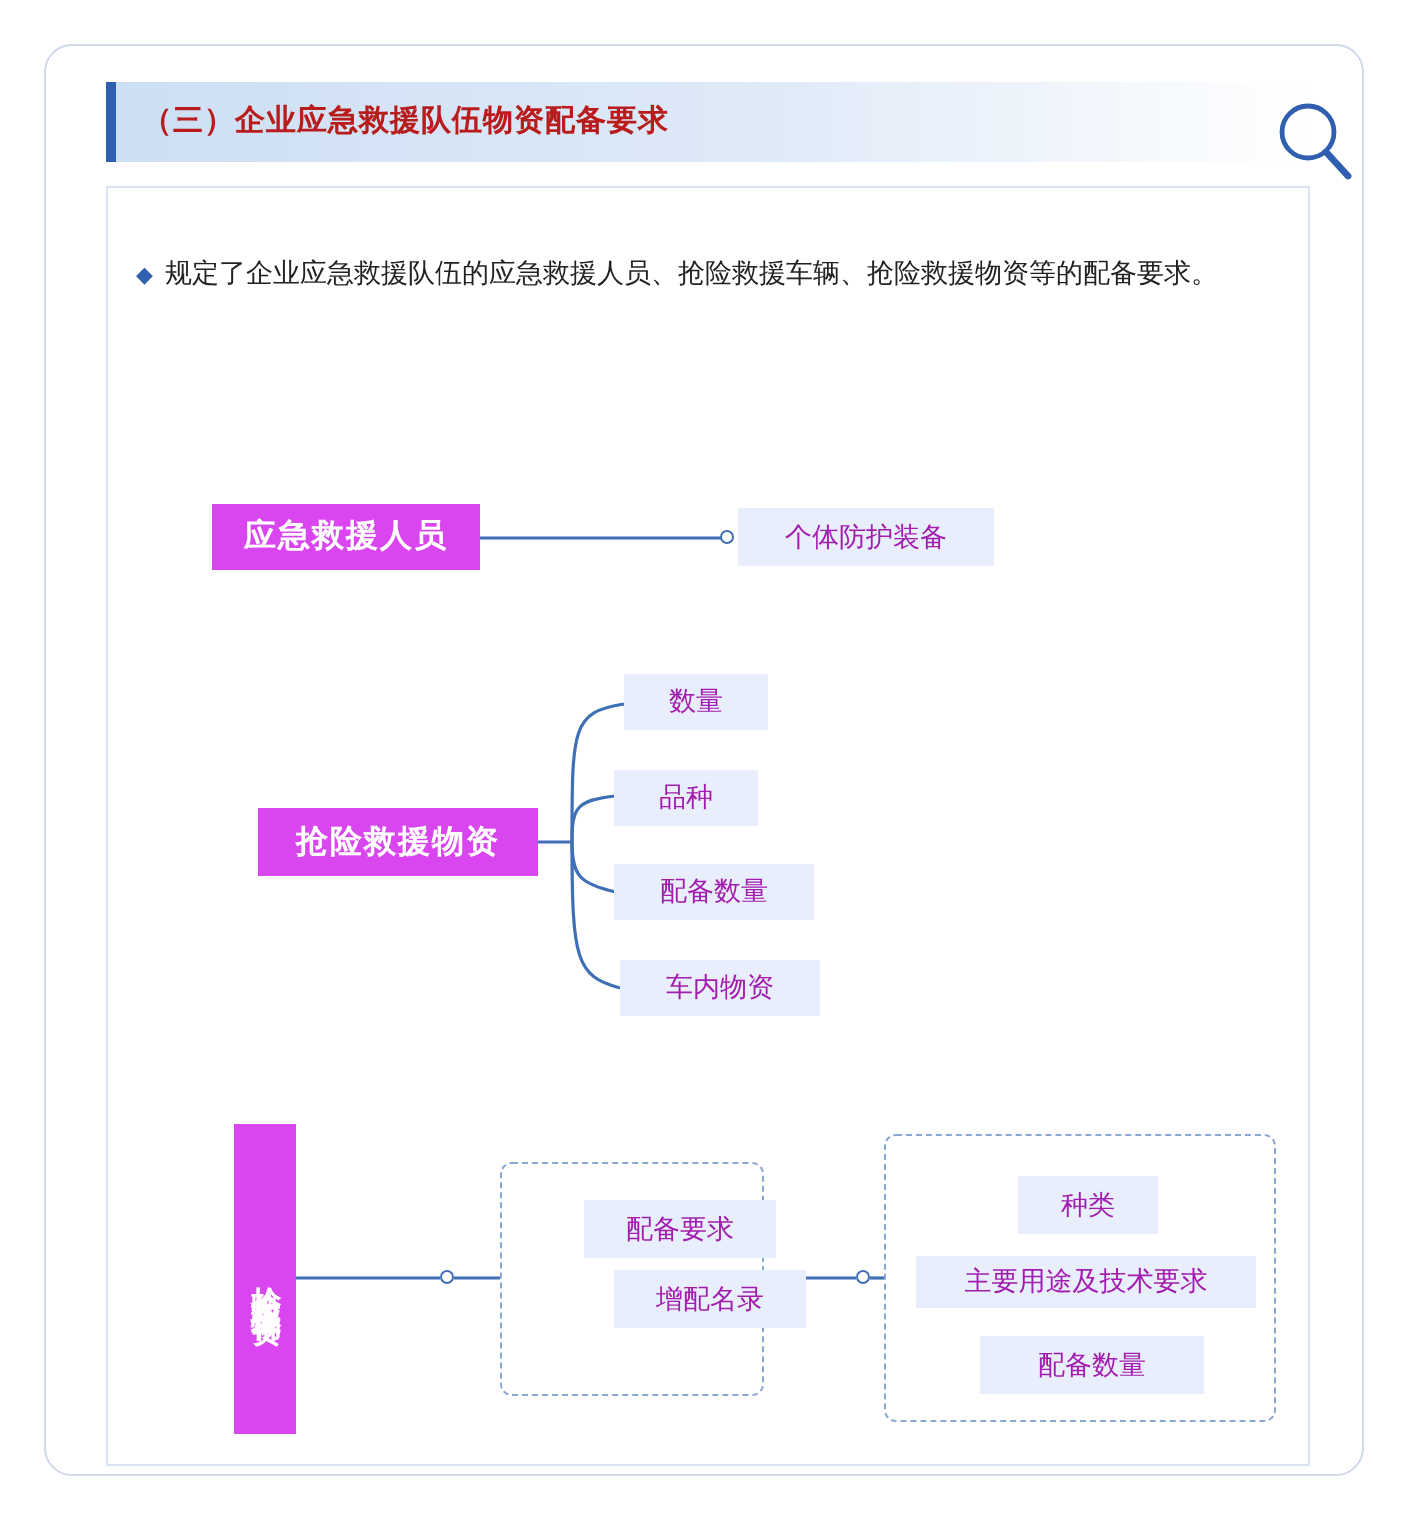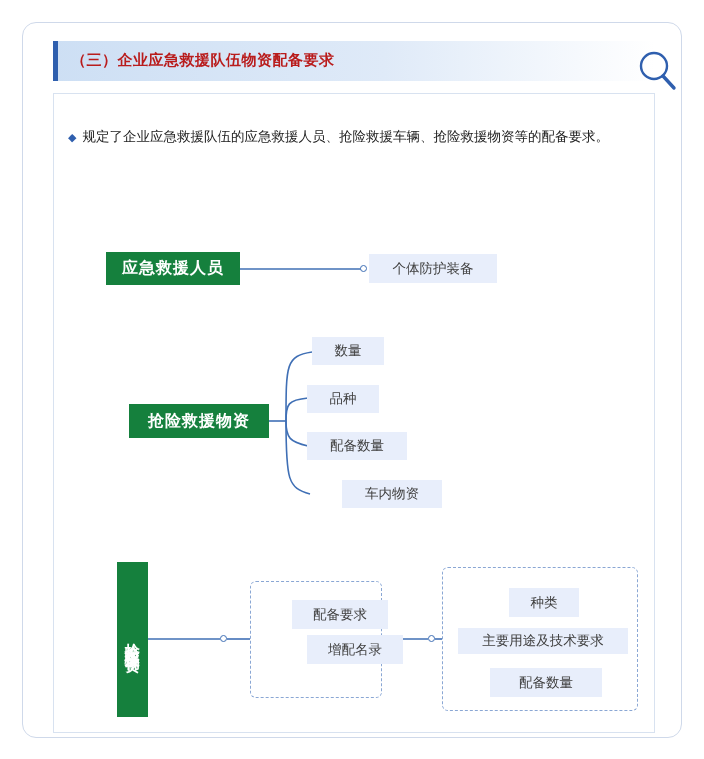--- a/index.html
+++ b/index.html
@@ -103,21 +103,21 @@
   }
   .diagram svg {
     position: absolute;
     left: 0;
     top: 0;
   }
 
   
   .node-dark {
     position: absolute;
-    background: #15803d;
+    background: #d946ef;
     color: #ffffff;
     font-size: 16px;
     font-weight: bold;
     display: flex;
     align-items: center;
     justify-content: center;
     letter-spacing: 1px;
     box-sizing: border-box;
   }
   .node-dark.vertical {
@@ -125,21 +125,21 @@
     text-orientation: upright;
     letter-spacing: 3px;
     font-size: 15px;
     line-height: 1.15;
   }
 
   
   .node-light {
     position: absolute;
     background: #e8eefb;
-    color: #404040;
+    color: #a21caf;
     font-size: 13.5px;
     display: flex;
     align-items: center;
     justify-content: center;
     box-sizing: border-box;
   }
 
   
   .group-dash {
     position: absolute;
@@ -205,21 +205,21 @@
         <div class="dot" style="left:166px; top:541px;"></div>
         <div class="dot" style="left:374px; top:541px;"></div>
 
         <div class="node-dark" style="left:52px; top:158px; width:134px; height:33px;">应急救援人员</div>
         <div class="node-light" style="left:315px; top:160px; width:128px; height:29px;">个体防护装备</div>
 
         <div class="node-dark" style="left:75px; top:310px; width:140px; height:34px;">抢险救援物资</div>
         <div class="node-light" style="left:258px; top:243px; width:72px; height:28px;">数量</div>
         <div class="node-light" style="left:253px; top:291px; width:72px; height:28px;">品种</div>
         <div class="node-light" style="left:253px; top:338px; width:100px; height:28px;">配备数量</div>
-        <div class="node-light" style="left:256px; top:386px; width:100px; height:28px;margin-left:32px;">车内物资</div>
+        <div class="node-light" style="left:256px; top:386px; width:100px; height:28px;">车内物资</div>
 
         <div class="node-dark vertical" style="left:63px; top:468px; width:31px; height:155px;">抢险救援物资</div>
 
         <div class="group-dash" style="left:196px; top:487px; width:132px; height:117px;"></div>
         <div class="node-light" style="left:214px; top:506px; width:96px; height:29px;margin-left:24px;">配备要求</div>
         <div class="node-light" style="left:214px; top:541px; width:96px; height:29px;margin-left:39px;">增配名录</div>
 
         <div class="group-dash" style="left:388px; top:473px; width:196px; height:144px;"></div>
         <div class="node-light" style="left:455px; top:494px; width:70px; height:29px;">种类</div>
         <div class="node-light" style="left:404px; top:534px; width:170px; height:26px;">主要用途及技术要求</div>

